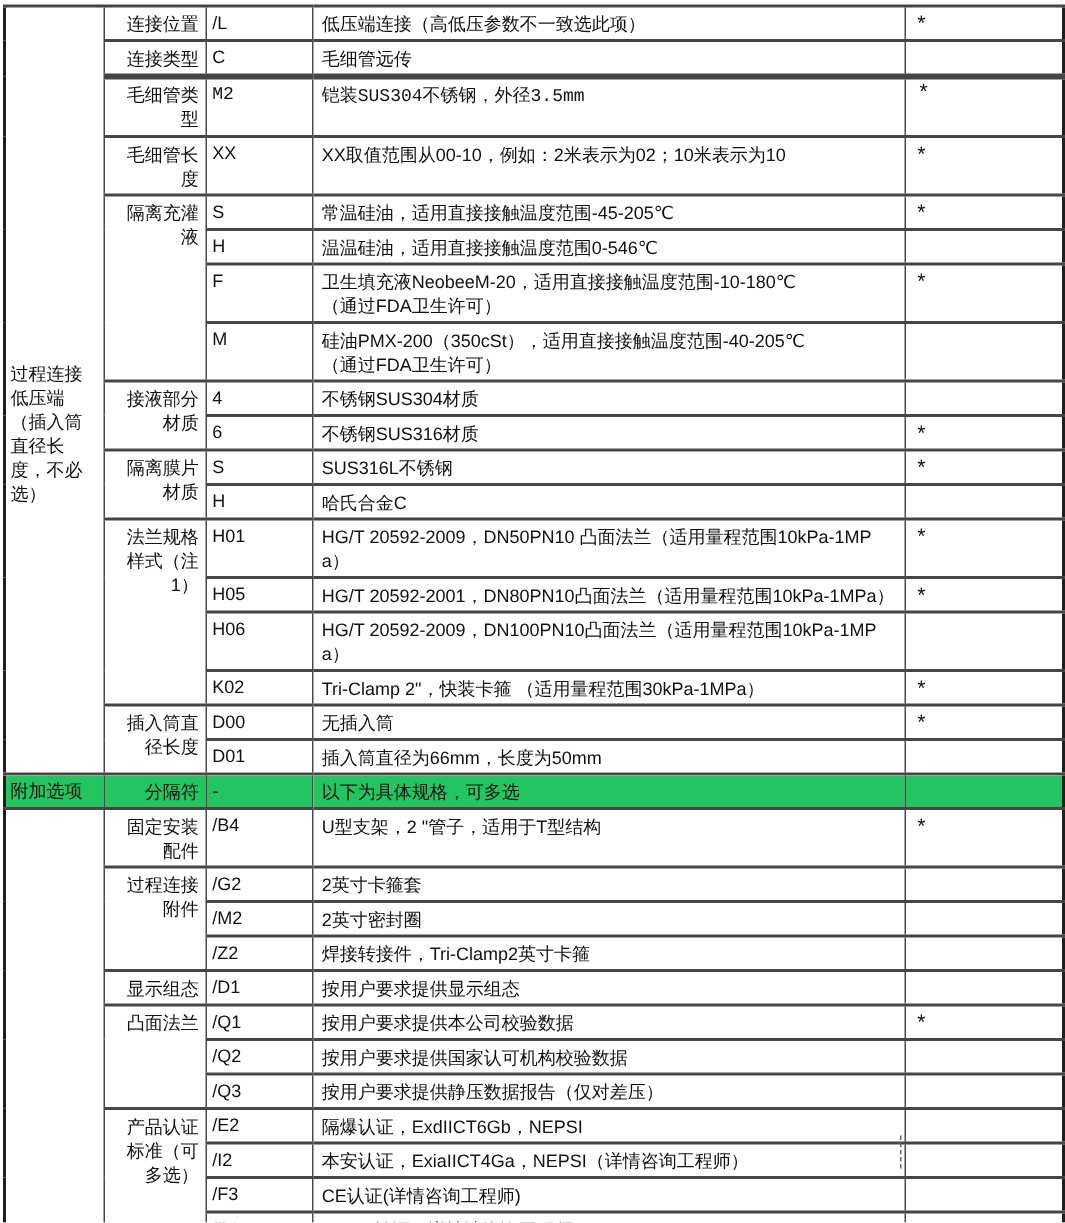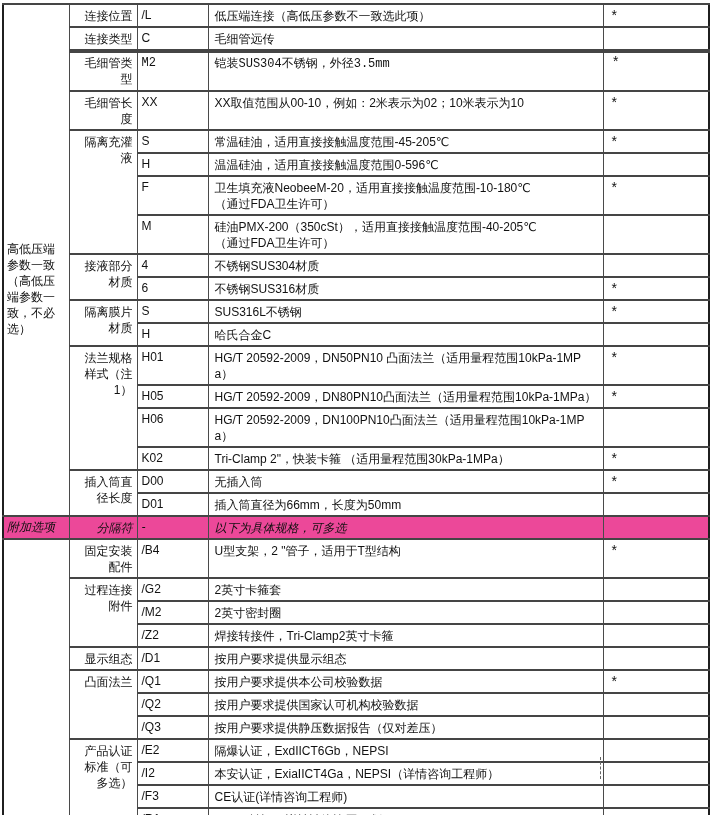--- a/index.html
+++ b/index.html
@@ -19,41 +19,41 @@
   }
   tr{height:22px;}
   tr.thin-top td{border-top-width:1px;}
   tr.thick-top td{border-top-width:4px;font-family:Liberation Mono, monospace;}
   .group-cell{padding-left:3px;}
   .group-a{vertical-align:middle;padding-top:60px;line-height:16px;}
   .sub-cell{padding-left:4px;line-height:16px;text-align:right;}
   .code-cell{padding-left:4px;}
   .desc-cell{padding-left:6px;line-height:16px;margin-left:24px;}
   .star-cell{padding-left:8px;font-size:14px;}
-  tr.gray td{background:#ec4899;font-style:italic;}
+  tr.gray td{background:#22c55e;}
   .dashed-artifact{
     position:absolute;left:600px;top:757px;height:22px;width:0;
     border-left:1px dashed #666;
   }
 </style>
 </head>
 <body>
 
 <div class="page">
   <table class="spec">
     <colgroup>
       <col style="width:66px">
         <col style="width:68px">
         <col style="width:71px">
         <col style="width:395px">
         <col style="width:106px">
     </colgroup>
     <tbody>
         <tr>
-          <td class="group-cell group-a" rowspan="18">高低压端参数一致（高低压端参数一致，不必选）</td>
+          <td class="group-cell group-a" rowspan="18">过程连接低压端（插入筒直径长度，不必选）</td>
           <td class="sub-cell">连接位置</td>
           <td class="code-cell">/L</td>
           <td class="desc-cell">低压端连接（高低压参数不一致选此项）</td>
           <td class="star-cell">*</td>
         </tr>
         <tr class="thin-top">
           <td class="sub-cell">连接类型</td>
           <td class="code-cell">C</td>
           <td class="desc-cell">毛细管远传</td>
           <td class="star-cell"></td>
@@ -71,21 +71,21 @@
           <td class="star-cell">*</td>
         </tr>
         <tr>
           <td class="sub-cell" rowspan="4">隔离充灌液</td>
           <td class="code-cell">S</td>
           <td class="desc-cell">常温硅油，适用直接接触温度范围-45-205℃</td>
           <td class="star-cell">*</td>
         </tr>
         <tr>
           <td class="code-cell">H</td>
-          <td class="desc-cell">温温硅油，适用直接接触温度范围0-596℃</td>
+          <td class="desc-cell">温温硅油，适用直接接触温度范围0-546℃</td>
           <td class="star-cell"></td>
         </tr>
         <tr>
           <td class="code-cell">F</td>
           <td class="desc-cell">
             <div>卫生填充液NeobeeM-20，适用直接接触温度范围-10-180℃</div>
             <div>（通过FDA卫生许可）</div>
           </td>
           <td class="star-cell">*</td>
         </tr>
@@ -120,21 +120,21 @@
           <td class="star-cell"></td>
         </tr>
         <tr>
           <td class="sub-cell" rowspan="4">法兰规格样式（注1）</td>
           <td class="code-cell">H01</td>
           <td class="desc-cell">HG/T 20592-2009，DN50PN10 凸面法兰（适用量程范围10kPa-1MPa）</td>
           <td class="star-cell">*</td>
         </tr>
         <tr>
           <td class="code-cell">H05</td>
-          <td class="desc-cell">HG/T 20592-2009，DN80PN10凸面法兰（适用量程范围10kPa-1MPa）</td>
+          <td class="desc-cell">HG/T 20592-2001，DN80PN10凸面法兰（适用量程范围10kPa-1MPa）</td>
           <td class="star-cell">*</td>
         </tr>
         <tr>
           <td class="code-cell">H06</td>
           <td class="desc-cell">HG/T 20592-2009，DN100PN10凸面法兰（适用量程范围10kPa-1MPa）</td>
           <td class="star-cell"></td>
         </tr>
         <tr>
           <td class="code-cell">K02</td>
           <td class="desc-cell">Tri-Clamp 2"，快装卡箍 （适用量程范围30kPa-1MPa）</td>

